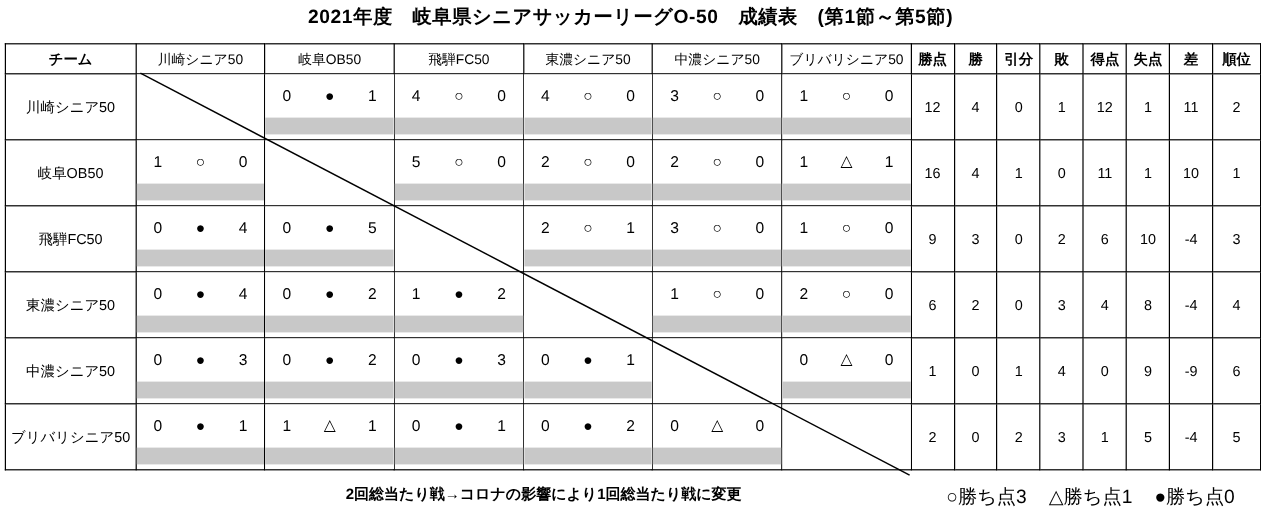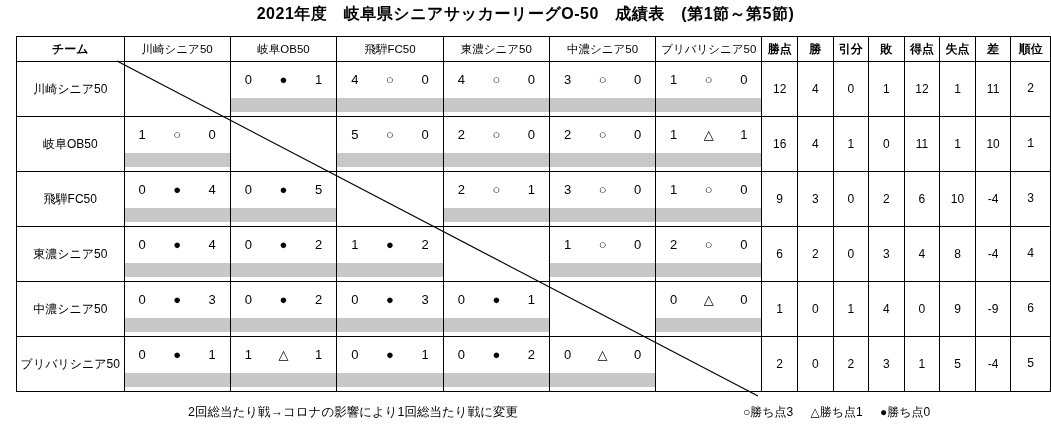--- a/index.html
+++ b/index.html
@@ -11,21 +11,21 @@
     overflow:hidden;
   }
   #page{position:relative;width:1051px;height:429px;}
 
   .title{
     position:absolute;left:0;top:4px;width:1051px;
     text-align:center;font-size:16px;font-weight:bold;letter-spacing:0.5px;
   }
 
   table.league{
-    position:absolute;left:16px;top:36px;
+    position:absolute;left:4px;top:36px;
     border-collapse:collapse;
     table-layout:fixed;
     border-radius:26px;
   }
   table.league td,table.league th{
     border:1px solid #000;
     padding:0;
     font-size:12px;
     text-align:center;
     vertical-align:middle;
@@ -40,21 +40,21 @@
   }
   .hdr td.opp{font-size:11.5px;font-weight:normal;}
   .hdr td.stat{font-weight:bold;font-size:12px;margin-left:23px;}
 
   .teamcell{
     width:108px;
     font-size:12.5px;
     font-weight:normal;
   }
   .statcell{width:35px;font-size:13px;}
-  .statcell.wide{width:39px;font-family:Liberation Mono, monospace;}
+  .statcell.wide{width:39px;}
 
   
   .match{
     width:107px;height:54px;position:relative;padding:0;
   }
   .match .res{
     position:absolute;left:0;top:0;width:100%;height:34px;
     display:flex;align-items:center;justify-content:space-around;
     font-size:13px;
   }
@@ -71,26 +71,26 @@
   
   #diagonal{
     position:absolute;pointer-events:none;
     left:0;top:0;width:1051px;height:429px;
   }
 
   .footer{
     position:absolute;left:8px;top:404px;width:1035px;height:22px;
   }
   .footer .note{
-    position:absolute;left:180px;top:0;width:430px;text-align:left;
-    font-size:12.5px;font-weight:normal;
+    position:absolute;left:180px;top:0;width:430px;text-align:right;
+    font-size:12.5px;font-weight:bold;
   }
   .footer .legend{
-    position:absolute;left:735px;top:0;width:300px;text-align:left;
-    font-size:12px;
+    position:absolute;left:735px;top:0;width:300px;text-align:right;
+    font-size:16px;
   }
   .footer .legend span{margin-right:14px;}
 </style>
 </head>
 <body>
 
 <div id="page">
 
   <div class="title">2021年度　岐阜県シニアサッカーリーグO-50　成績表　(第1節～第5節)</div>
 

